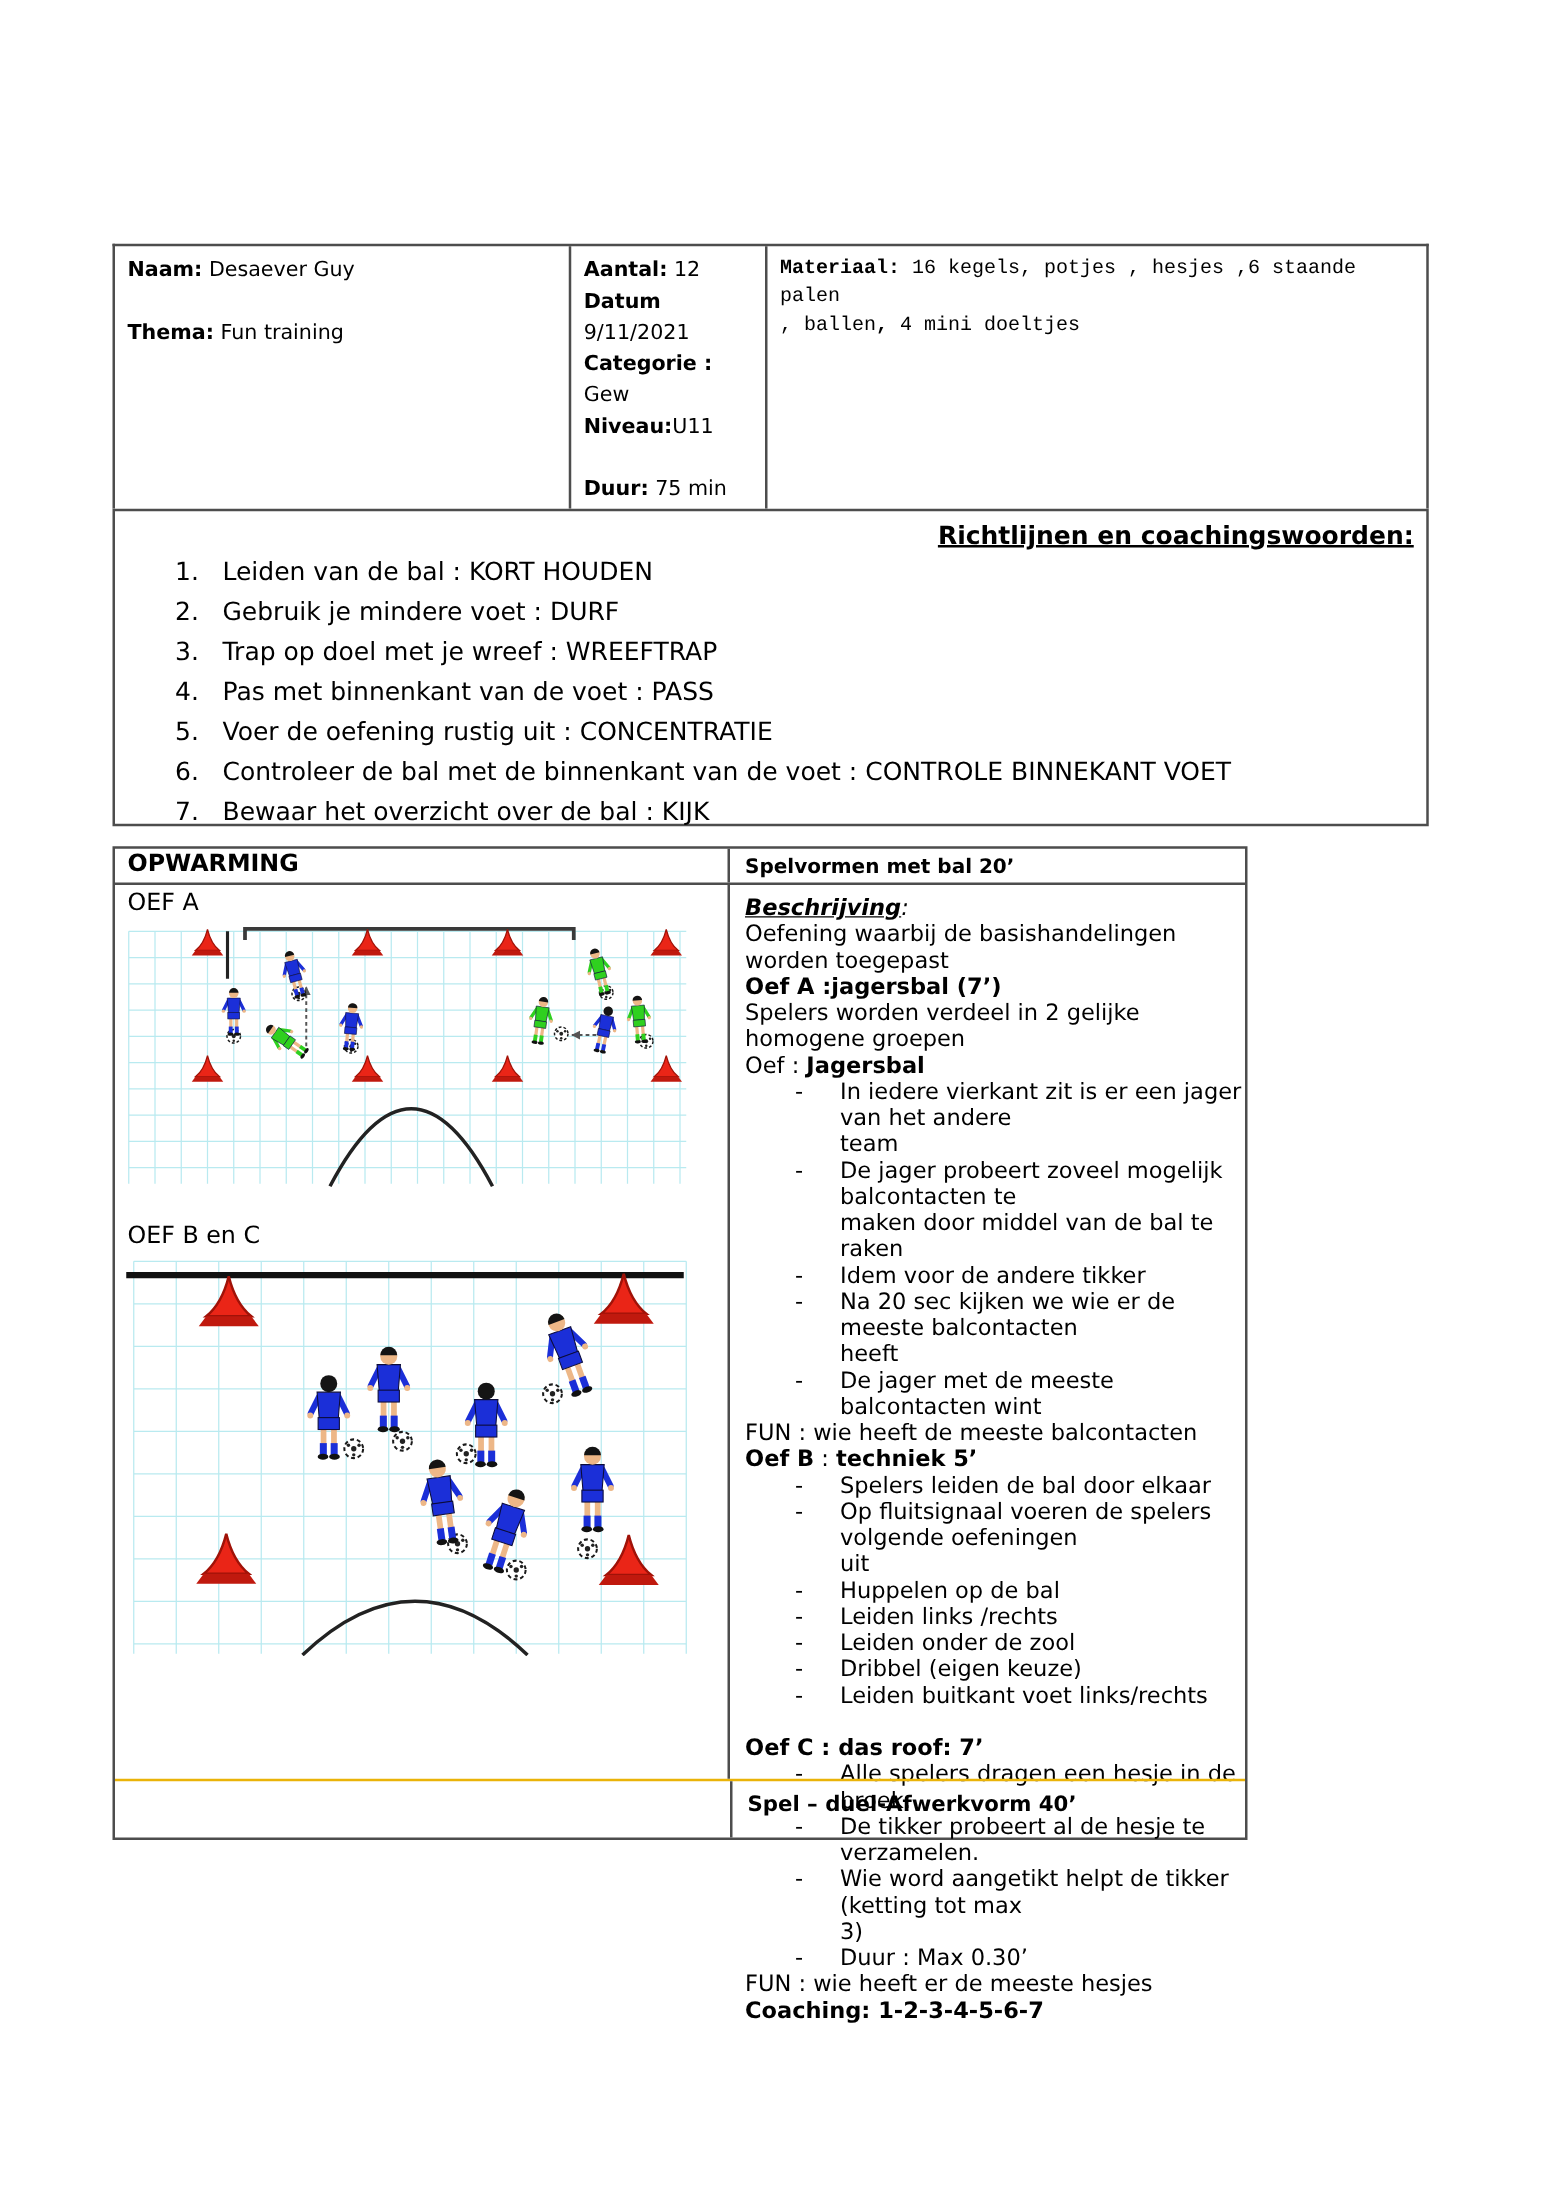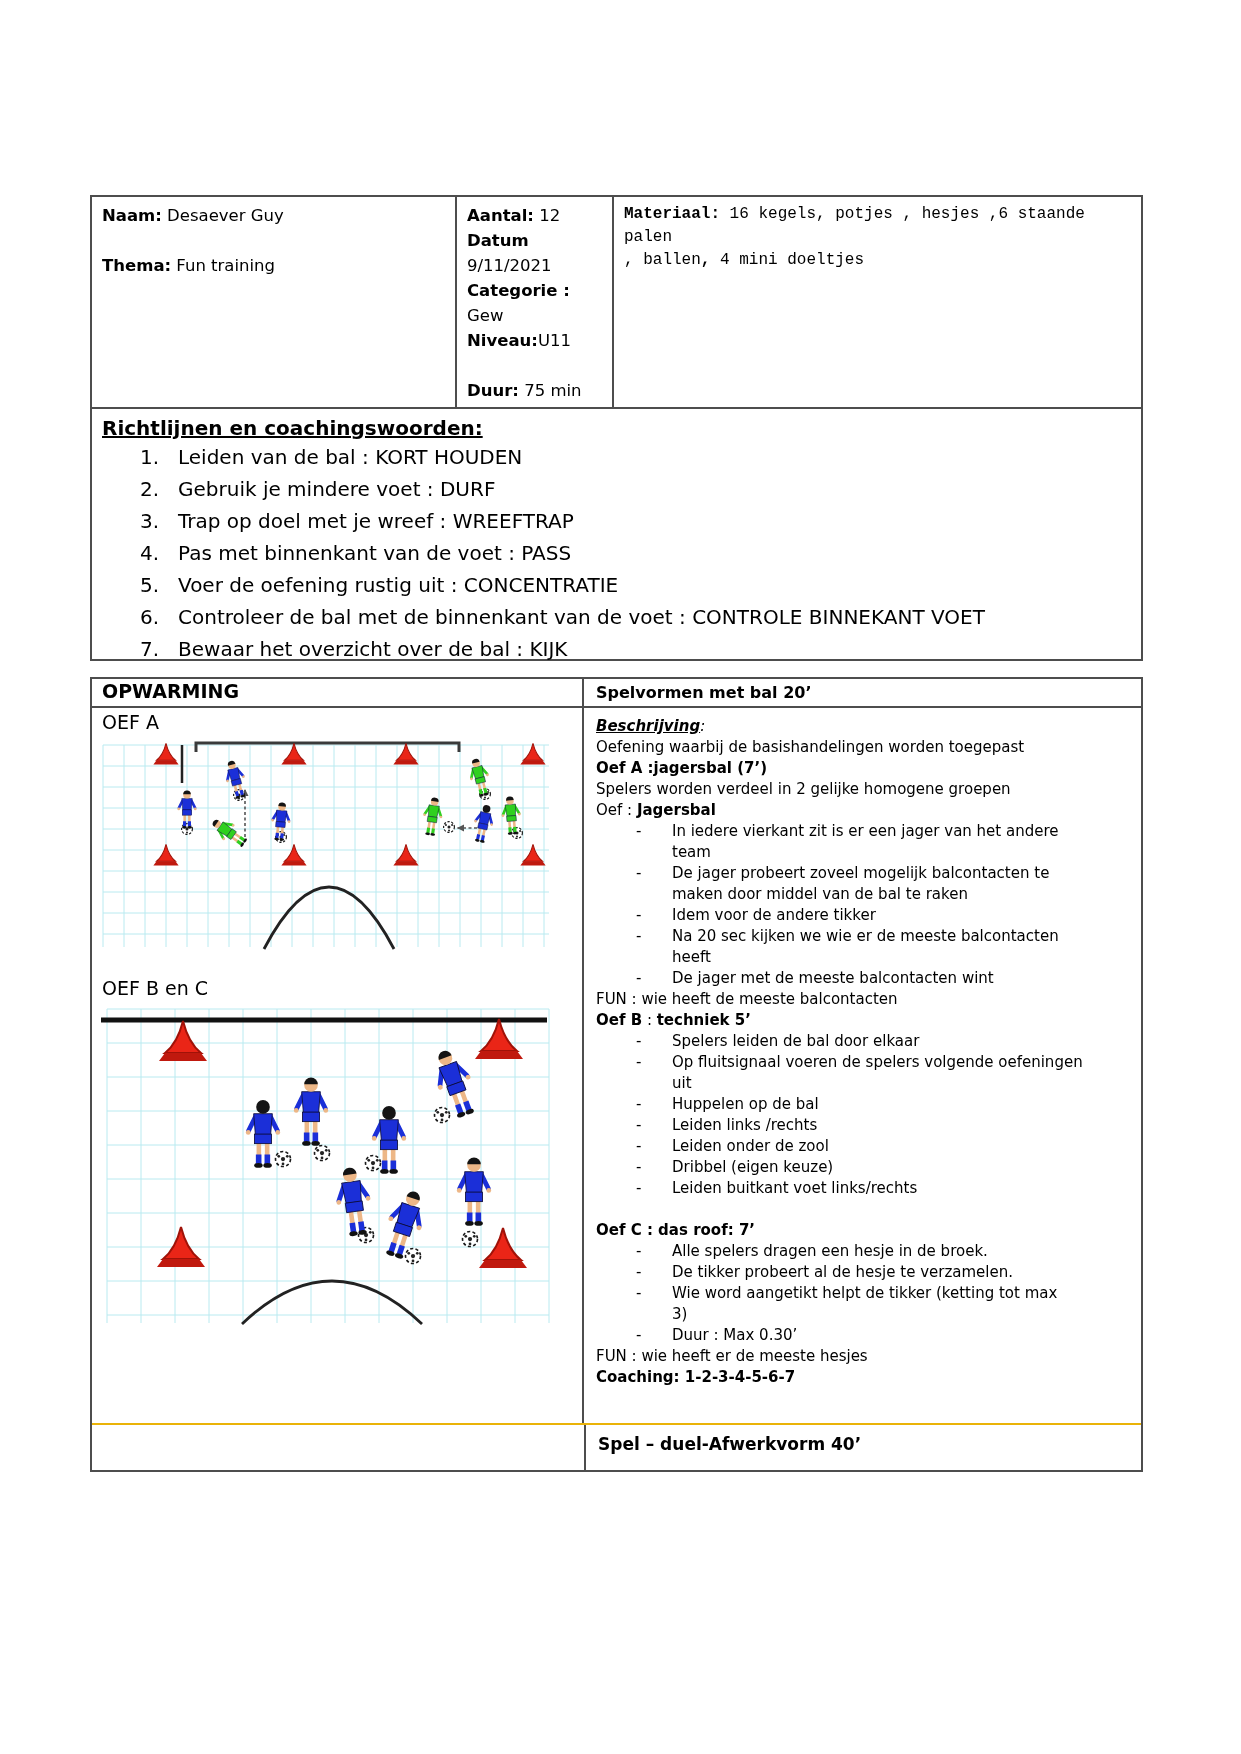--- a/index.html
+++ b/index.html
@@ -8,32 +8,32 @@
   .box{box-sizing:border-box;border:2px solid #4d4d4d;position:absolute;background:#fff;}
   
   .info-table{left:90px;top:195px;width:1053px;height:212px;display:flex;border-bottom:none;}
   .cell{box-sizing:border-box;padding:6px 10px;font-size:16.5px;line-height:25px;}
   .c1{width:365px;border-right:2px solid #4d4d4d;}
   .c2{width:157px;border-right:2px solid #4d4d4d;}
   .c3{flex:1;font-size:16px;line-height:23px;font-family:Liberation Mono, monospace;}
   strong{font-weight:bold;}
   
   .guidelines{left:90px;top:407px;width:1053px;height:254px;padding:6px 10px;box-sizing:border-box;}
-  .gl-head{font-size:20px;font-weight:bold;text-decoration:underline;line-height:26px;}
+  .gl-head{font-size:20px;font-weight:bold;text-decoration:underline;line-height:26px;text-align:right;}
   .gl-item{display:flex;font-size:20px;line-height:32px;padding-left:38px;}
   .gl-num{flex:0 0 38px;}
   
-  .opwarming{left:90px;top:677px;width:1053px;height:795px;display:flex;flex-direction:column;}
+  .opwarming{left:90px;top:677px;width:908px;height:795px;display:flex;flex-direction:column;}
   .op-header{display:flex;border-bottom:2px solid #4d4d4d;height:27px;flex:0 0 27px;}
   .op-h-left{width:492px;border-right:2px solid #4d4d4d;font-weight:bold;font-size:19px;
              padding:1px 10px;box-sizing:border-box;}
   .op-h-right{flex:1;font-weight:bold;font-size:16px;padding:4px 12px;}
   .op-main{display:flex;flex:1;min-height:0;}
   .op-left{width:492px;border-right:2px solid #4d4d4d;position:relative;box-sizing:border-box;}
-  .op-right{flex:1;padding:8px 2px 0 12px;font-size:15px;line-height:21px;box-sizing:border-box;}
+  .op-right{flex:1;padding:8px 2px 0 12px;font-size:18px;line-height:21px;box-sizing:border-box;}
   .op-footer{display:flex;border-top:2px solid #eab308;height:45px;flex:0 0 45px;}
   .op-f-left{width:492px;border-right:2px solid #4d4d4d;}
   .op-f-right{flex:1;font-weight:bold;font-size:17px;padding:9px 12px;box-sizing:border-box;}
   
   .oefa-label{position:absolute;top:3px;left:10px;font-size:19px;}
   .oefbc-label{position:absolute;top:269px;left:10px;font-size:19px;text-align:right;}
   #svg-a{position:absolute;left:8px;top:31px;width:452px;height:212px;}
   #svg-b{position:absolute;left:8px;top:299px;width:452px;height:318px;}
   
   .dp{min-height:21px;}

